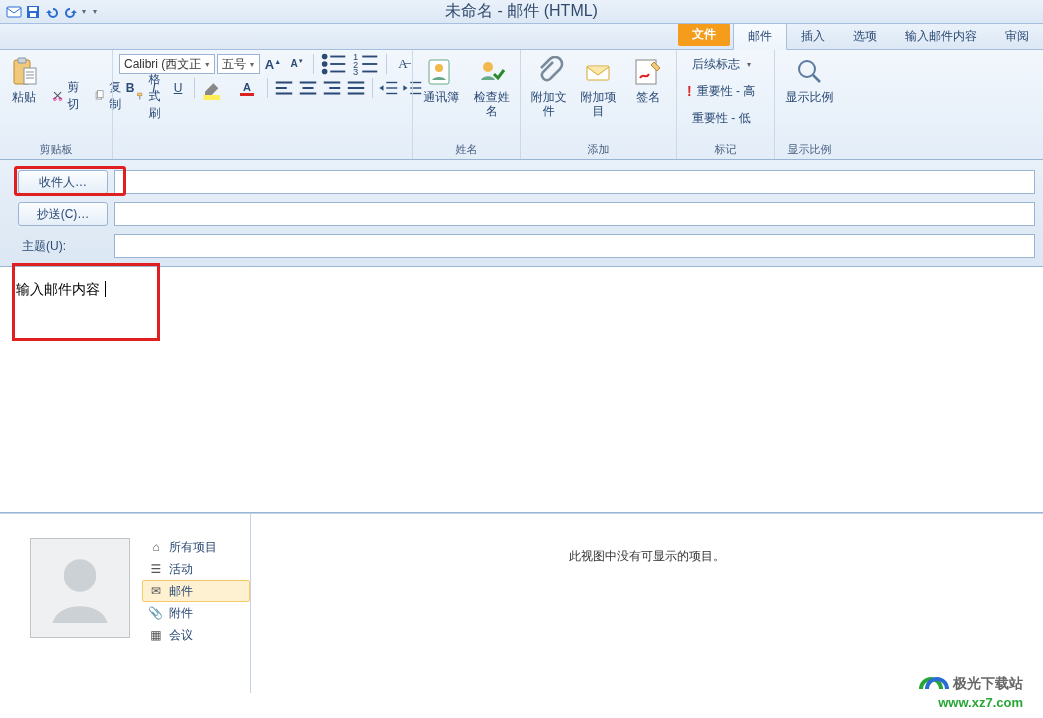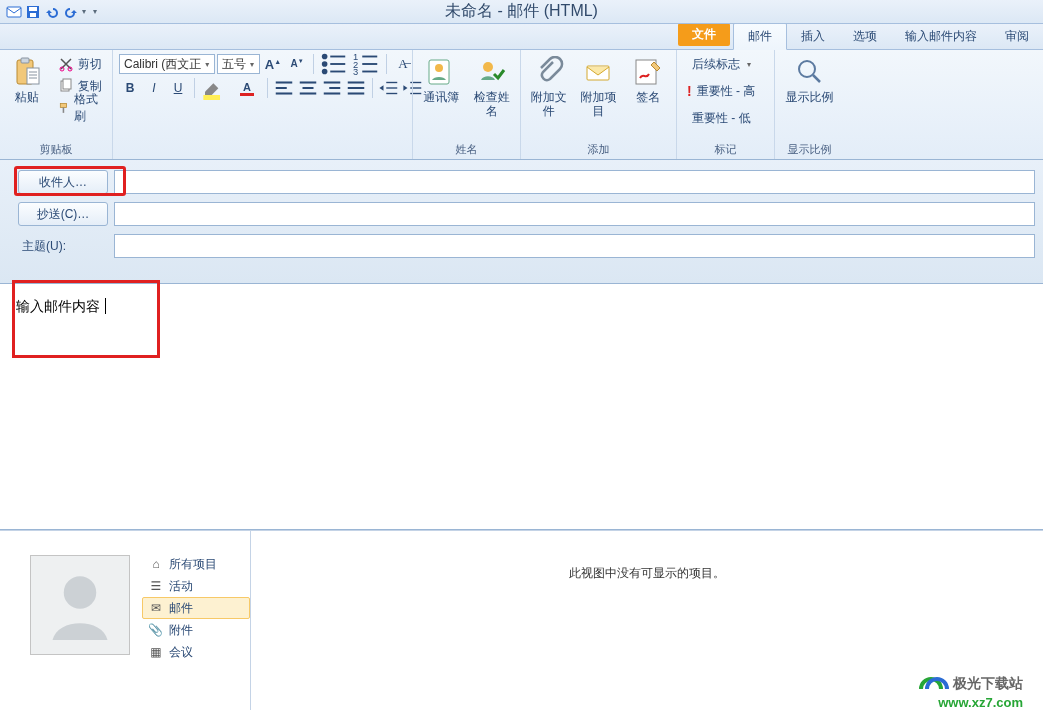--- a/index.html
+++ b/index.html
@@ -84,21 +84,21 @@
     text-align: center; font-size: 11px; color: #4a6183;
     padding: 2px 0 0; position:relative;
   }
   .bigbtn {
     display:flex; flex-direction:column; align-items:center;
     width:50px; padding:2px 2px; cursor:pointer; border-radius:3px;
   }
   .bigbtn .bicon { width:32px; height:32px; display:flex; align-items:center; justify-content:center; }
   .bigbtn .blabel { font-size:12px; color:#2b4a75; text-align:center; line-height:14px; margin-top:2px; }
   .smallrow {
-    display:flex; flex-direction:column; gap:2px;
+    display:flex; flex-direction:row; gap:2px;margin-top:32px;
   }
   .smallbtn {
     display:flex; align-items:center; gap:4px;
     padding:1px 4px; cursor:pointer; color:#2b4a75; border-radius:2px;
     height:20px;
   }
   .smallbtn .sicon { width:16px; height:16px; display:flex; align-items:center; justify-content:center; }
   
   .fontblock { display:flex; flex-direction:column; gap:4px; }
   .fontrow1 { display:flex; gap:2px; }
@@ -498,21 +498,21 @@
 <div class="fields" style="position:relative">
   <div class="fieldrow">
     <button class="fieldbtn">收件人…</button>
     <input class="fieldinput" style="">
   </div>
   <div class="red-highlight-btn" style="left:14px; top:6px; width:112px; height:30px;"></div>
   <div class="fieldrow">
     <button class="fieldbtn">抄送(C)…</button>
     <input class="fieldinput" style="">
   </div>
-  <div class="fieldrow" style="margin-bottom:17px">
+  <div class="fieldrow" style="margin-bottom:0">
     <div class="subjectlabel">主题(U):</div>
     <input class="fieldinput" style="">
   </div>
 </div>
 
 <div class="msgbody">
   <span>输入邮件内容</span><span style="border-right:1px solid #000; margin-left:1px;">&nbsp;</span>
   <div class="red-highlight-body"></div>
 </div>
 

